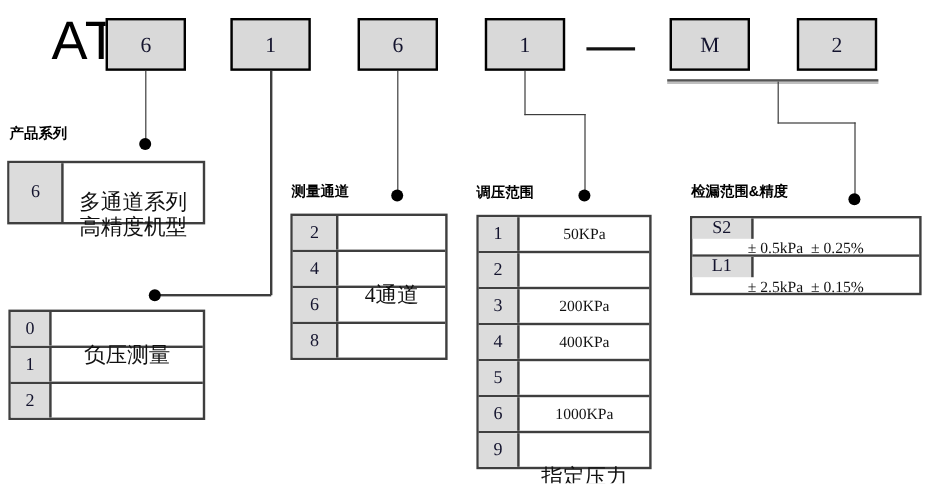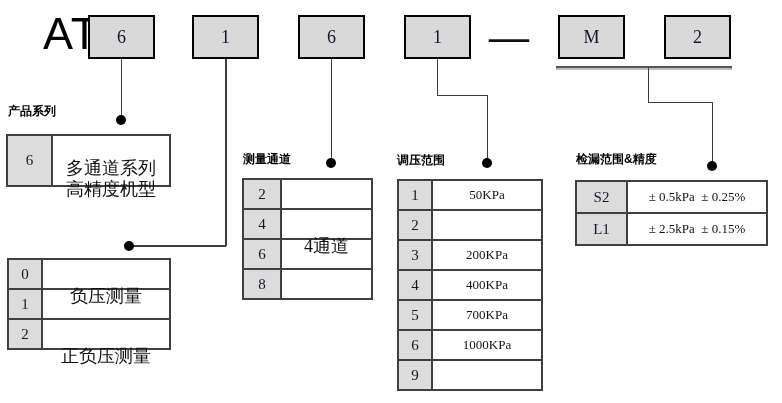--- a/index.html
+++ b/index.html
@@ -39,21 +39,21 @@
     display:flex; align-items:center; justify-content:center;
     font-family:"Liberation Serif", serif; font-size:15px; color:#14142e;
   }
   .c2 {
     flex:1; display:flex; align-items:center; justify-content:center;
     text-align:center; white-space:pre-wrap;
     font-family:"Liberation Serif", serif; color:#111;
   }
   .cjk { font-size:18px; line-height:21px;margin-top:36px; }
   .lat { font-size:13px; }
-  .h28 { height:28px; } .h30 { height:30px; } .h49 { height:49px; }
+  .h28 { height:28px; } .h30 { height:30px;flex-direction:column; } .h49 { height:49px; }
   .w34 { width:34px; } .w38 { width:38px; } .w45 { width:45px; } .w51 { width:51px; }
 </style>
 </head>
 <body>
 
 <div class="canvas">
 
   <div class="brand">ATC</div>
 
   <div class="cbox" style="left:88px">6</div>
@@ -97,21 +97,20 @@
   <div class="tbl" style="left:7px; top:258px; width:164px;">
     <div class="trow h28">
       <div class="c1 w34">0</div>
       <div class="c2 cjk">负压测量</div>
     </div>
     <div class="trow h28">
       <div class="c1 w34">1</div>
     </div>
     <div class="trow h28">
       <div class="c1 w34">2</div>
-      <div class="c2 cjk">正负压测量</div>
     </div>
   </div>
 
   <div class="sec-title" style="left:243px; top:151px;">测量通道</div>
   <div class="tbl" style="left:242px; top:178px; width:131px;">
     <div class="trow h28">
       <div class="c1 w38">2</div>
     </div>
     <div class="trow h28">
       <div class="c1 w38">4</div>
@@ -137,28 +136,28 @@
     <div class="trow h28">
       <div class="c1 w34">3</div>
       <div class="c2 lat">200KPa</div>
     </div>
     <div class="trow h28">
       <div class="c1 w34">4</div>
       <div class="c2 lat">400KPa</div>
     </div>
     <div class="trow h28">
       <div class="c1 w34">5</div>
-      <div class="c2 lat">700KPa</div>
     </div>
     <div class="trow h28">
       <div class="c1 w34">6</div>
       <div class="c2 lat">1000KPa</div>
     </div>
     <div class="trow h28">
       <div class="c1 w34">9</div>
+      <div class="c2 cjk">指定压力</div>
     </div>
   </div>
 
   <div class="sec-title" style="left:576px; top:151px;">检漏范围&amp;精度</div>
   <div class="tbl" style="left:575px; top:180px; width:193px;">
     <div class="trow h30">
       <div class="c1 w51">S2</div>
       <div class="c2 lat">± 0.5kPa  ± 0.25%</div>
     </div>
     <div class="trow h30">

